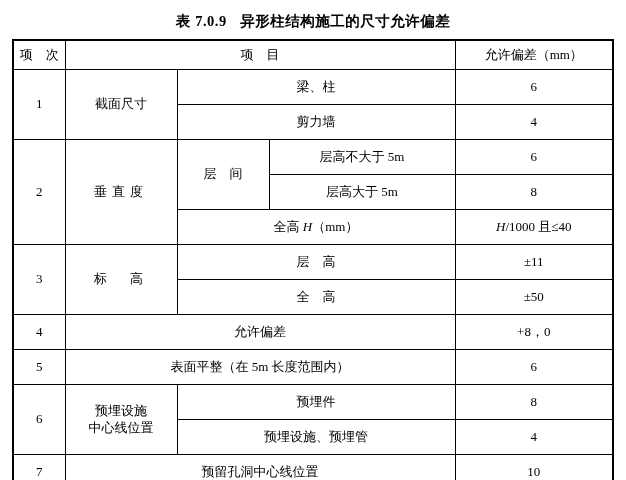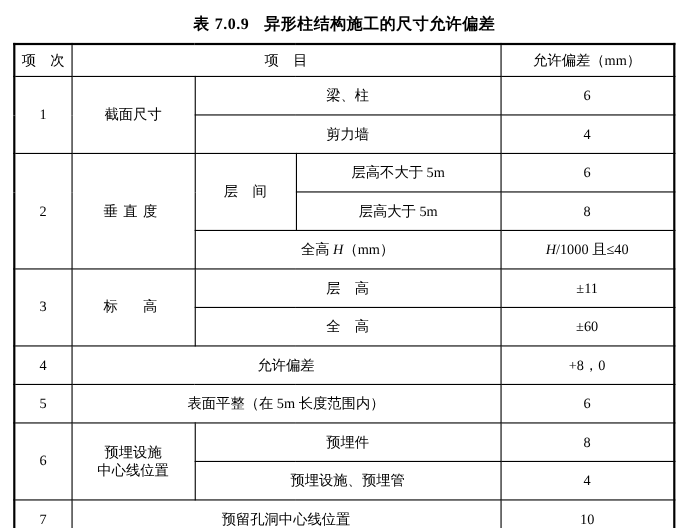--- a/index.html
+++ b/index.html
@@ -126,21 +126,21 @@
       </tr>
 
       <tr class="rowh-md">
         <td rowspan="2" class="num">3</td>
         <td rowspan="2" class="sp2">标　高</td>
         <td colspan="2">层　高</td>
         <td class="num">±11</td>
       </tr>
       <tr class="rowh-md">
         <td colspan="2">全　高</td>
-        <td class="num">±60</td>
+        <td class="num">±50</td>
       </tr>
 
       <tr class="rowh-md">
         <td class="num">4</td>
         <td colspan="3">允许偏差</td>
         <td class="num">+8，0</td>
       </tr>
 
       <tr class="rowh-md">
         <td class="num">5</td>

